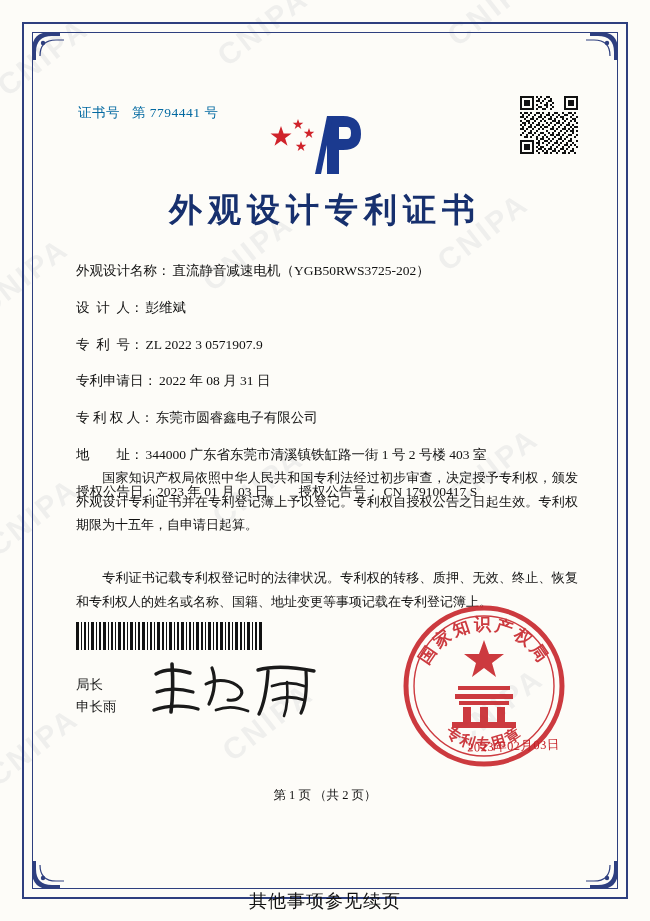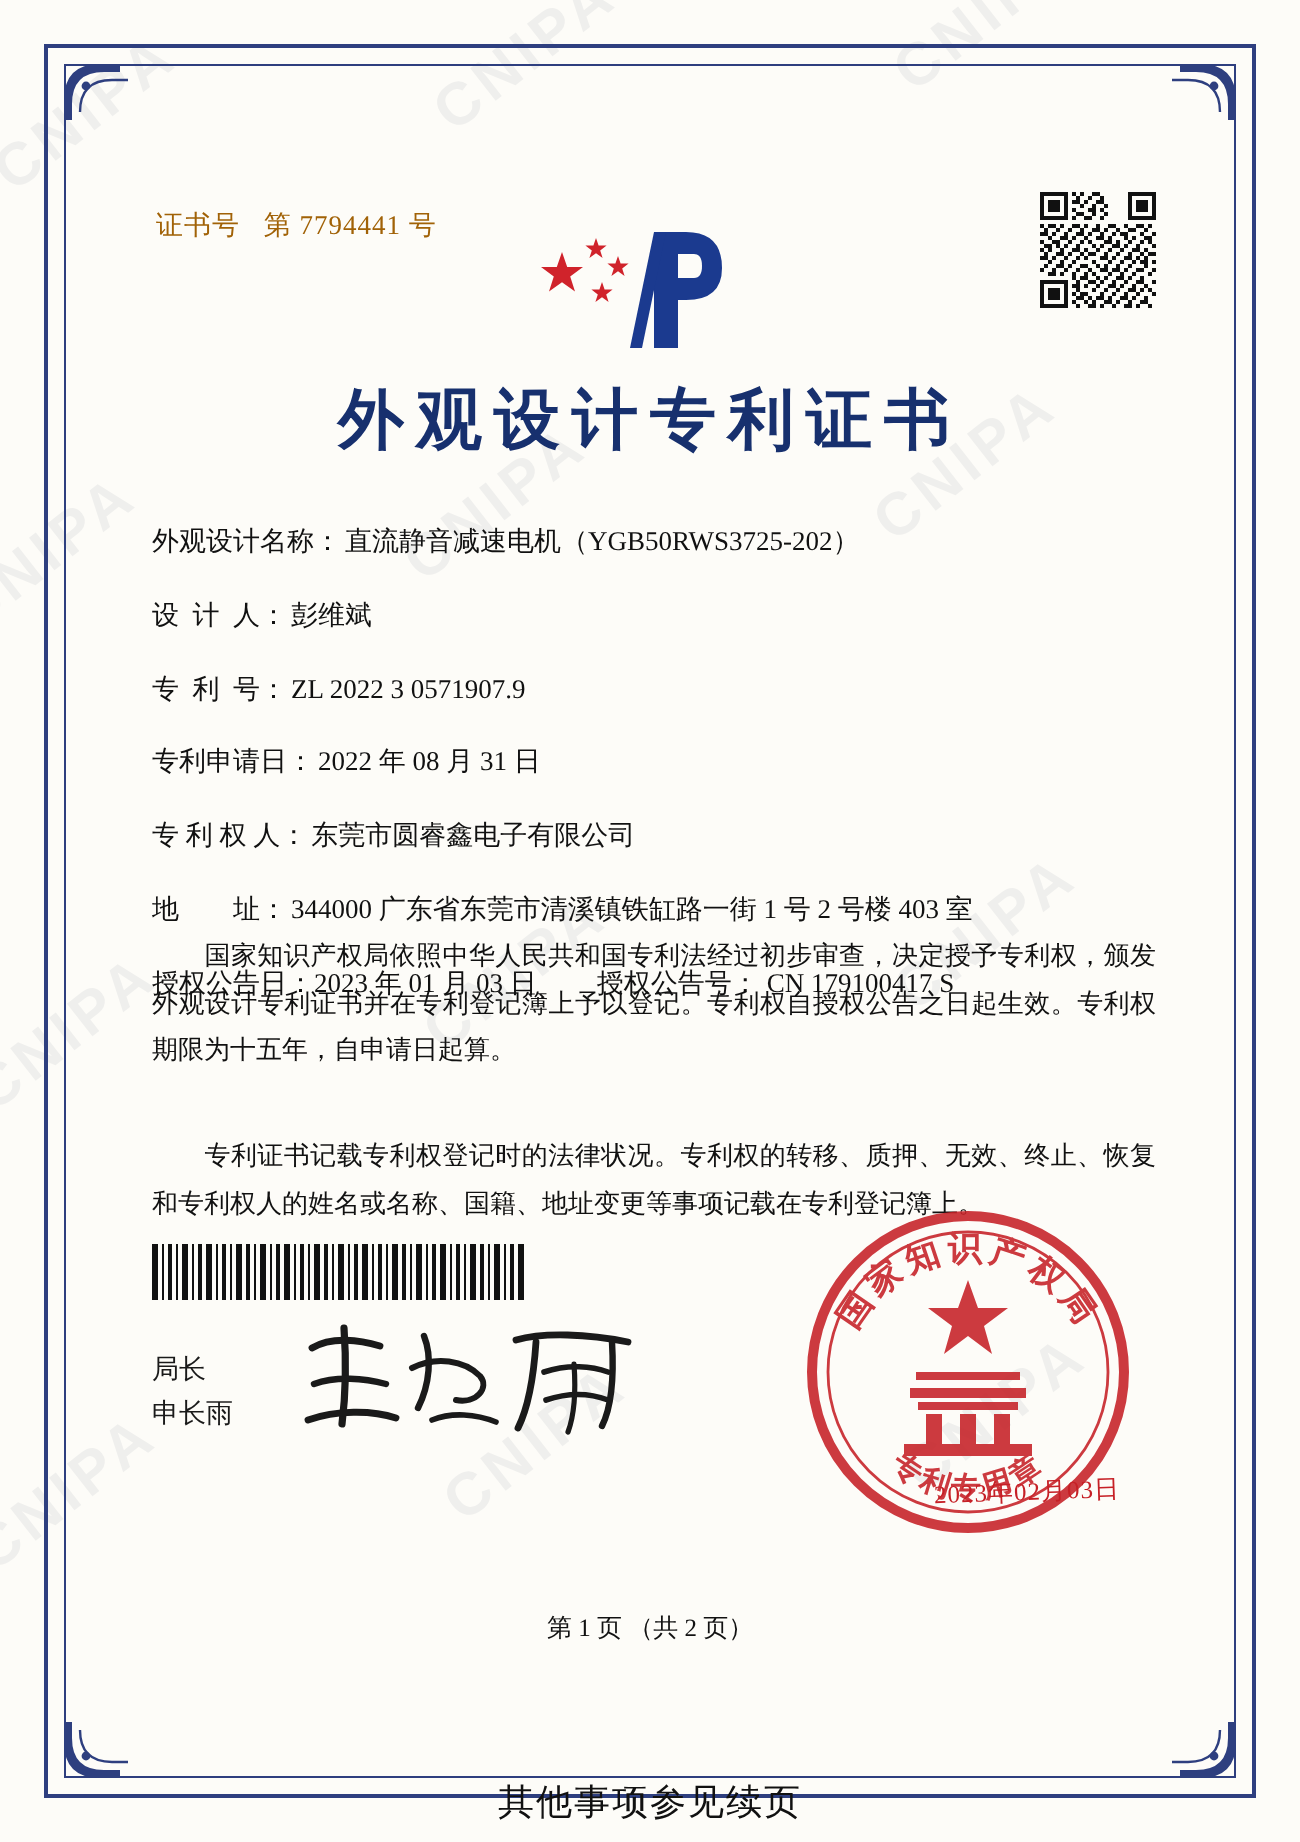--- a/index.html
+++ b/index.html
@@ -80,21 +80,21 @@
     bottom: 46px;
     z-index: 4;
   }
 
   .cert-no {
     position: absolute;
     left: 32px;
     top: 58px;
     font-size: 13.5px;
     letter-spacing: 0.5px;
-    color: #a16207;
+    color: #0369a1;
   }
 
   
   .qr {
     position: absolute;
     right: 26px;
     top: 50px;
     width: 58px;
     height: 58px;
   }
@@ -209,21 +209,21 @@
     font-size: 12.5px;
     color: #c62026;
     letter-spacing: 0.5px;
     transform: rotate(-2deg);
   }
 
   .page-no {
     position: absolute;
     left: 0;
     right: 0;
-    top: 760px;
+    top: 741px;
     text-align: center;
     font-size: 12.5px;
     color: #111;
   }
 
   .footer-note {
     position: absolute;
     left: 0;
     right: 0;
     bottom: 8px;

